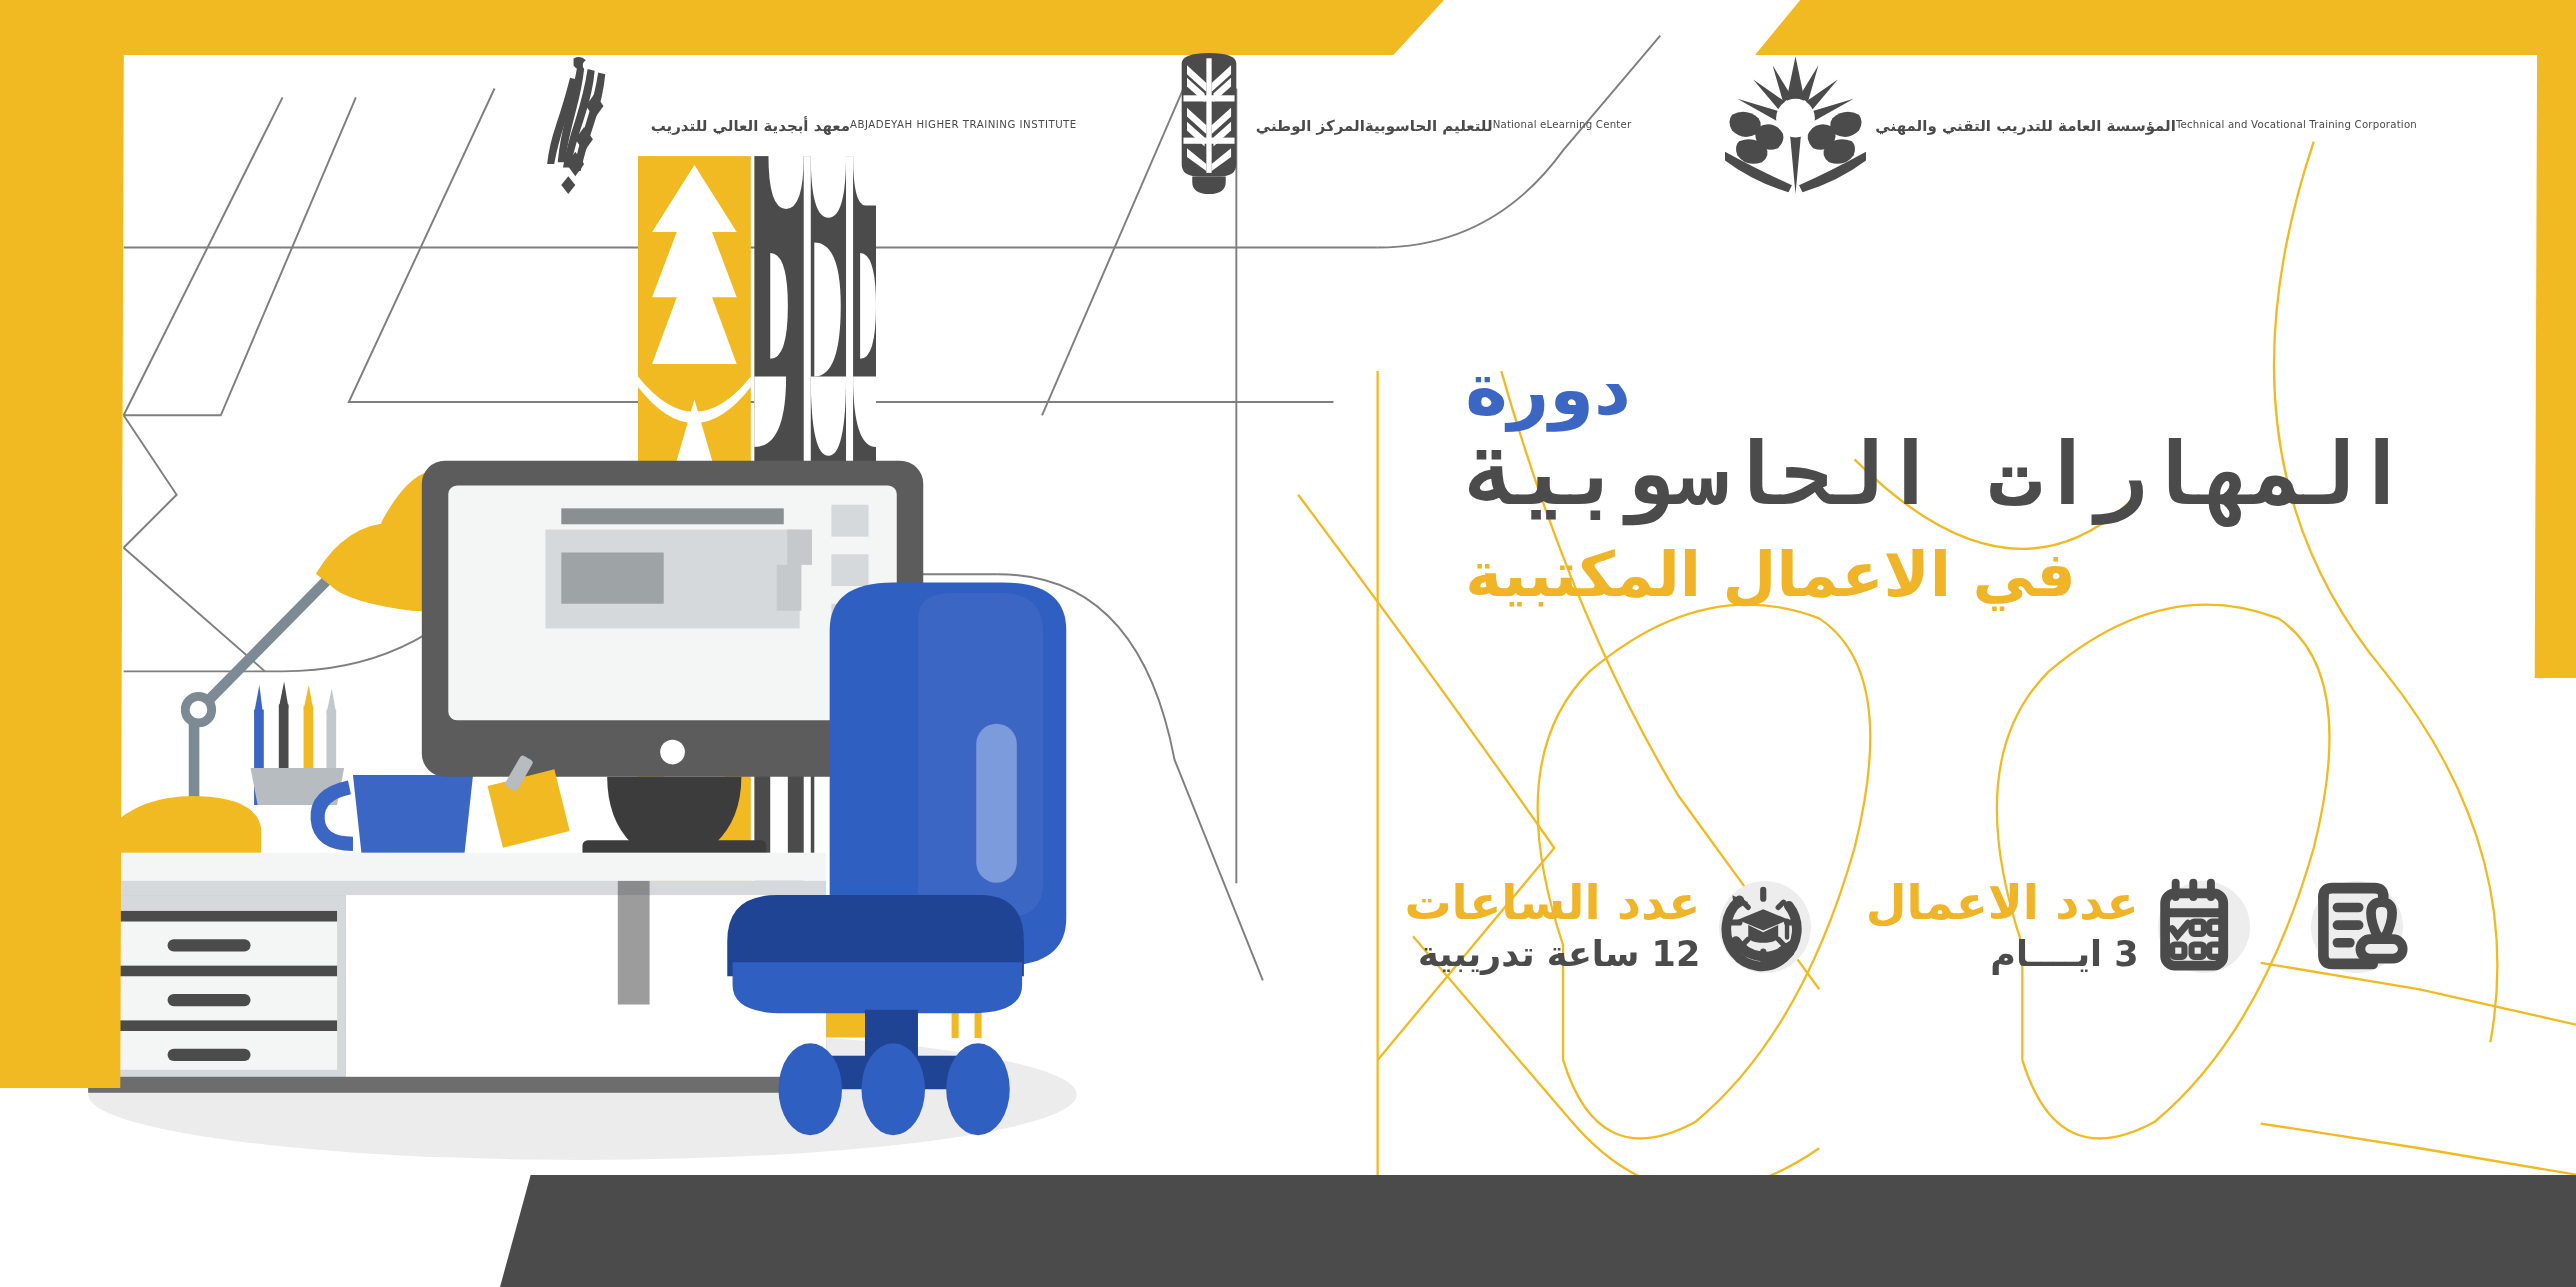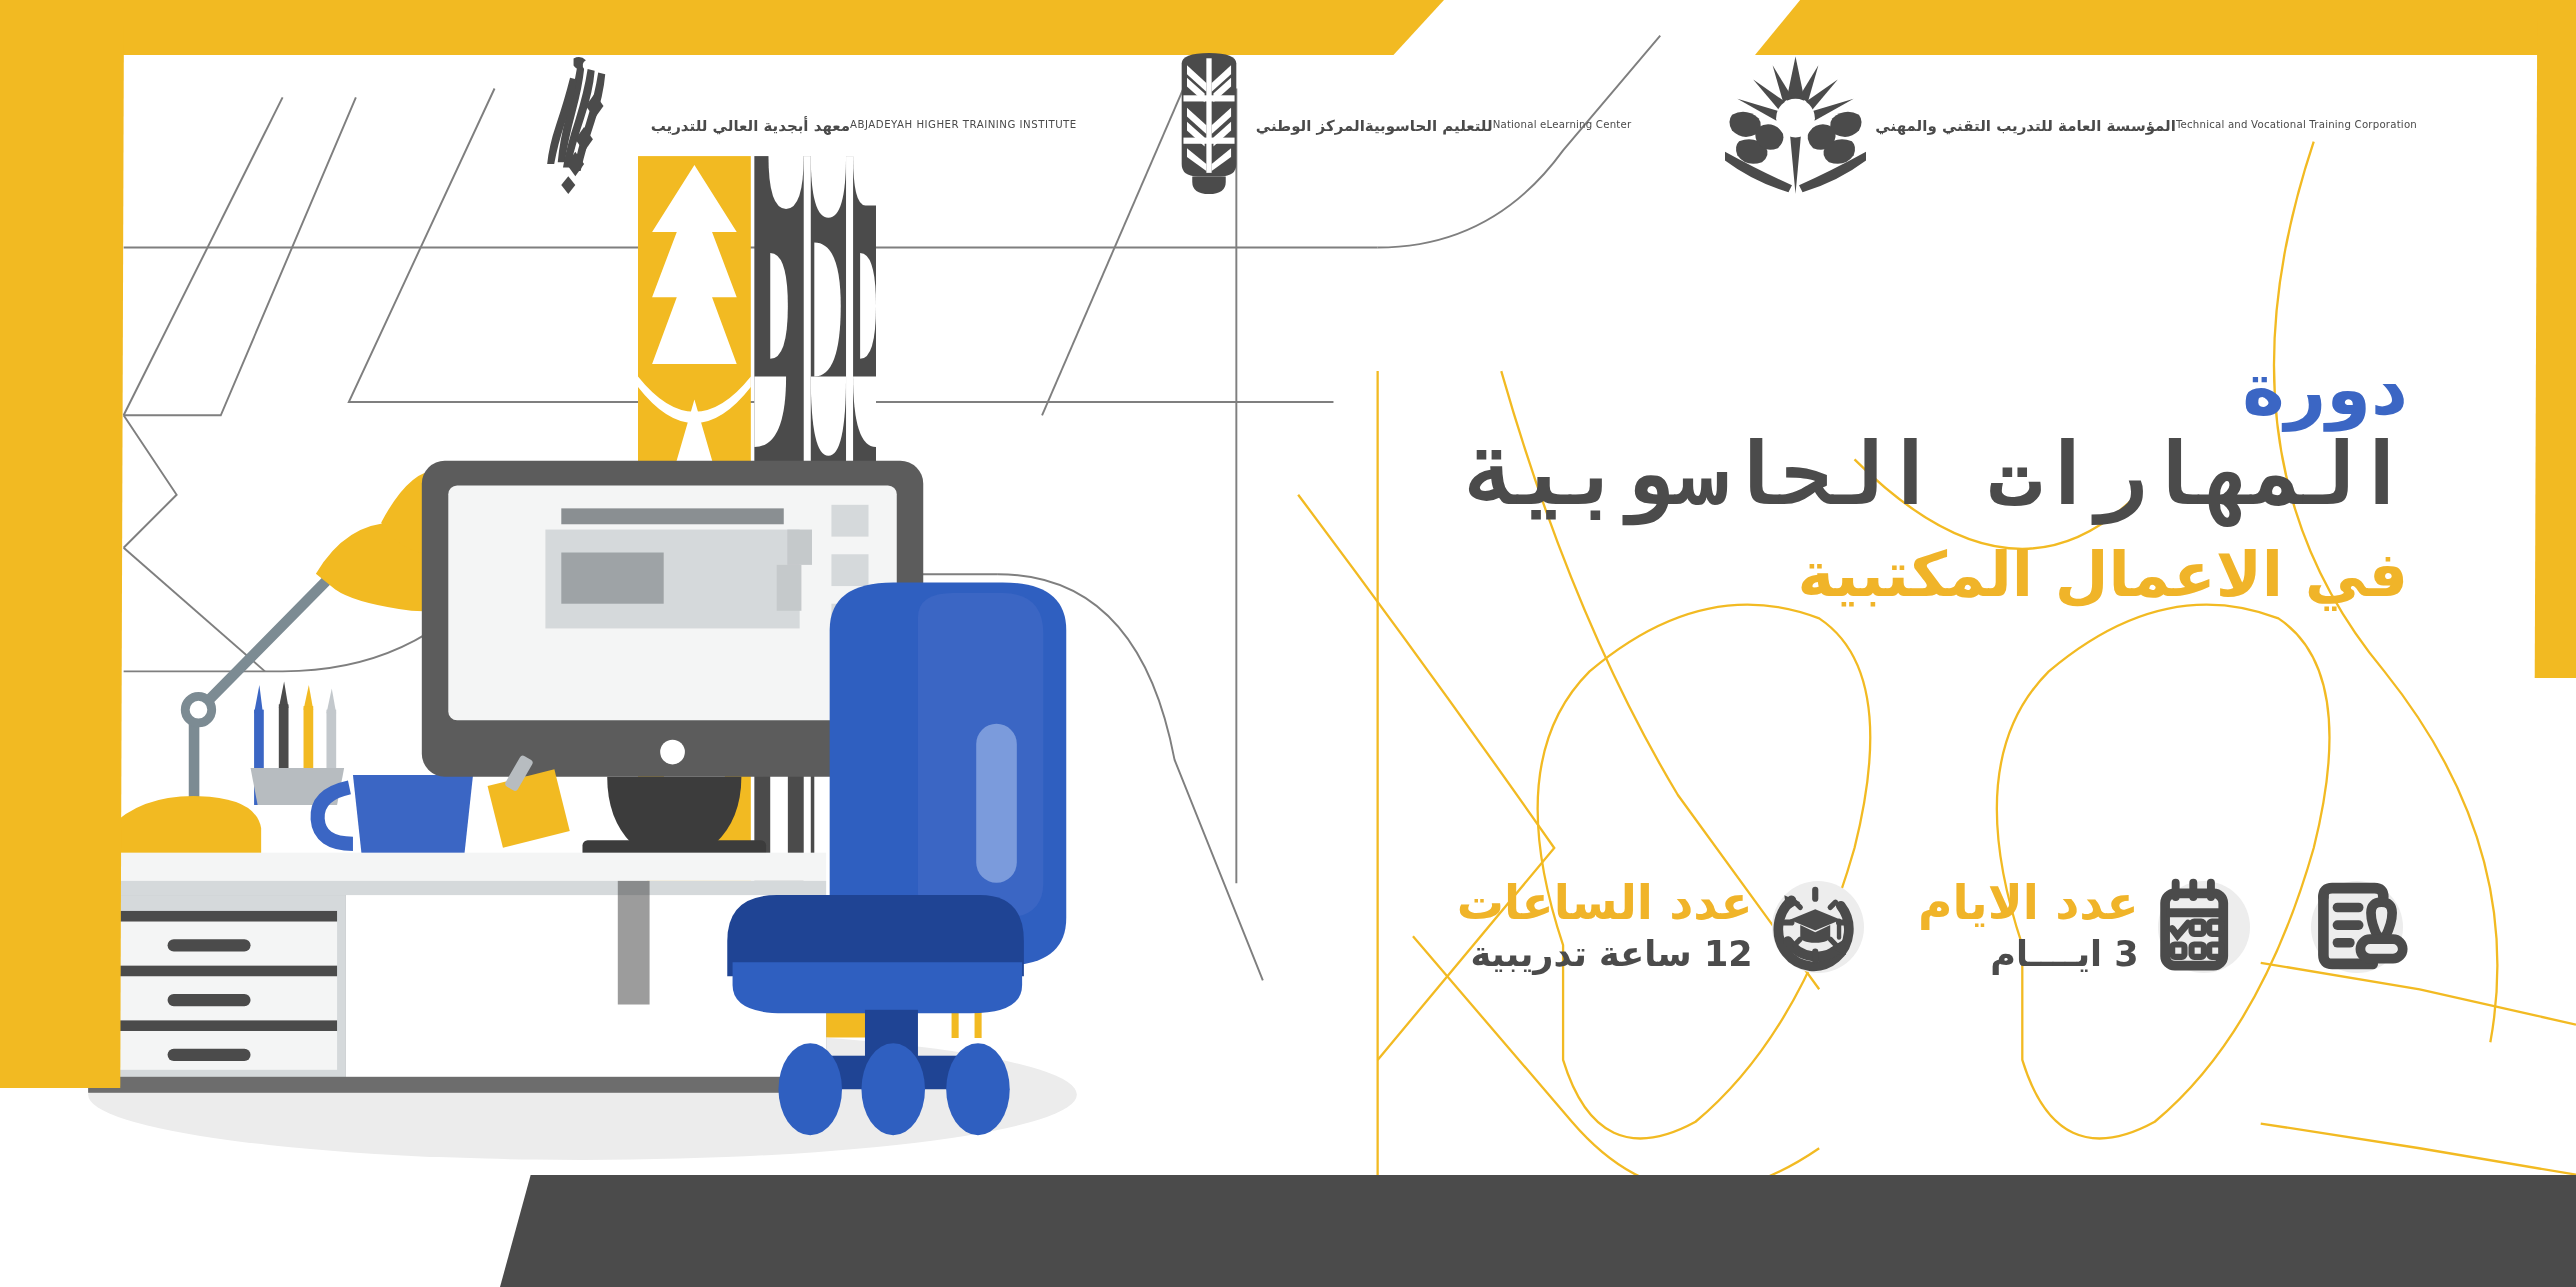--- a/index.html
+++ b/index.html
@@ -71,21 +71,21 @@
   .logo .lbl-en{
     font-family:"DejaVu Sans", sans-serif;
     font-size:10.2px; color:#4a4a4a; letter-spacing:0.2px;
     text-align:center; line-height:1.3; margin-top:1.8px;
   }
   .logo.abj .lbl-en{ letter-spacing:0.5px; }
 
   
   .heading{
     position:absolute; right:168px; top:353px;
-    z-index:7; direction:rtl; text-align:right;
+    z-index:7; direction:rtl; text-align:left;
   }
   .h-kicker{
     font-family:"DejaVu Sans", sans-serif;
     font-weight:700; font-size:72px; line-height:1;
     color:var(--blue); letter-spacing:-0.9px;
   }
   .h-main{
     font-family:Liberation Mono, monospace;
     font-weight:700; font-size:87px; line-height:1.18;
     color:var(--dark); letter-spacing:3.5px;
@@ -432,21 +432,21 @@
         <path d="M18 44 H80" stroke="#4B4B4B" stroke-width="10"></path>
         <path d="M24 62 L30 70 L42 56" stroke="#4B4B4B" stroke-width="8" stroke-linecap="round" fill="none"></path>
         <rect x="46" y="54" width="14" height="14" rx="3" stroke="#4B4B4B" stroke-width="7" fill="none"></rect>
         <rect x="66" y="54" width="14" height="14" rx="3" stroke="#4B4B4B" stroke-width="7" fill="none"></rect>
         <rect x="24" y="80" width="14" height="14" rx="3" stroke="#4B4B4B" stroke-width="7" fill="none"></rect>
         <rect x="46" y="80" width="14" height="14" rx="3" stroke="#4B4B4B" stroke-width="7" fill="none"></rect>
         <rect x="66" y="80" width="14" height="14" rx="3" stroke="#4B4B4B" stroke-width="7" fill="none"></rect>
       </svg>
     </div>
     <div class="info-txt">
-      <div class="info-label">عدد الايام</div>
+      <div class="info-label">عدد الاعمال</div>
       <div class="info-value">3 ايــــام</div>
     </div>
   </div>
 
   <div class="info-item">
     <div class="info-ico">
       <div class="blob"></div>
       <svg width="104" height="104" viewBox="0 0 118 118" fill="none">
         <path d="M86 36 A40 42 0 1 1 30 30" stroke="#4B4B4B" stroke-width="11" fill="none" stroke-linecap="round"></path>
         <path d="M26 76 A40 42 0 0 0 84 84" stroke="#4B4B4B" stroke-width="11" fill="none" stroke-linecap="round"></path>

